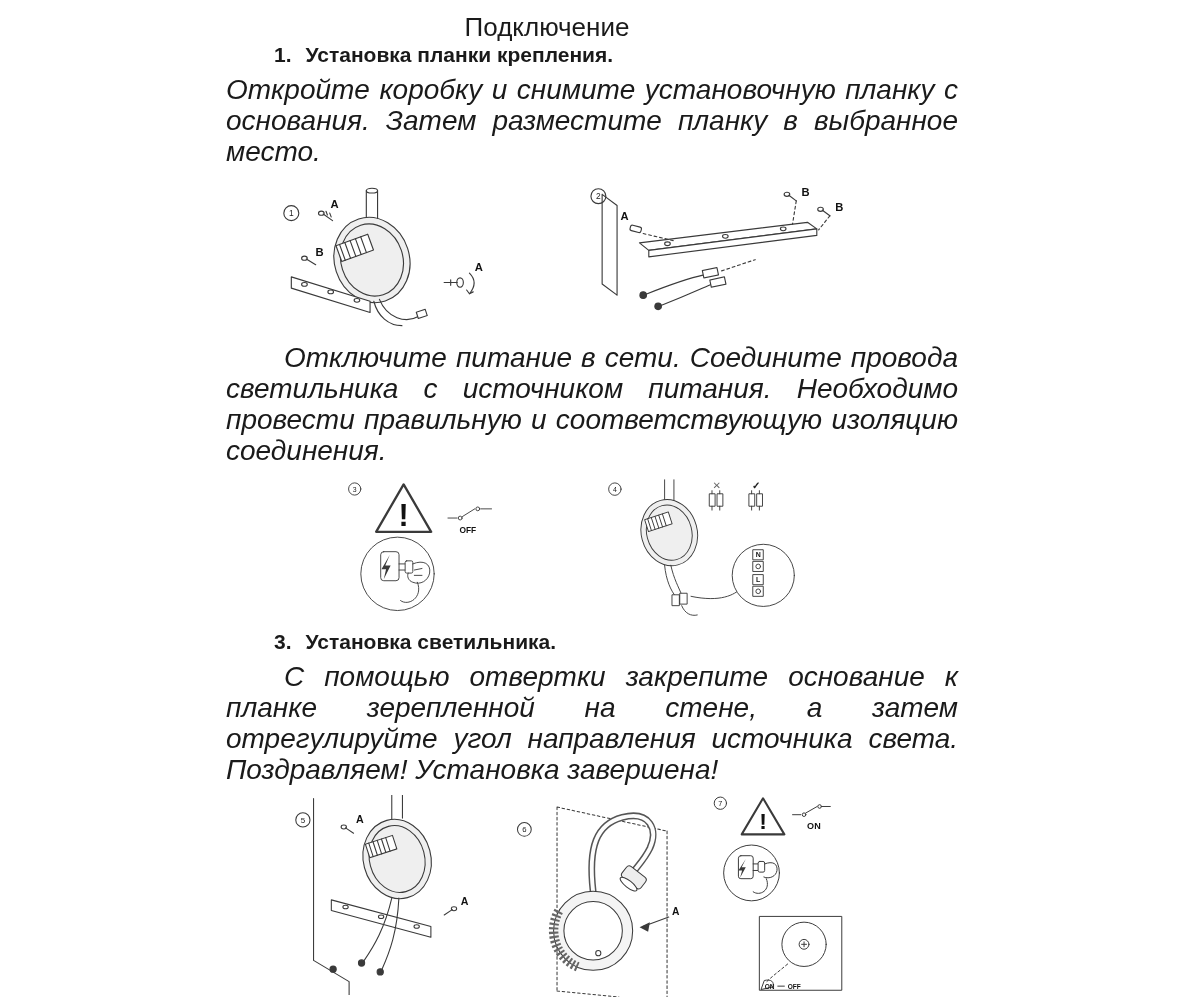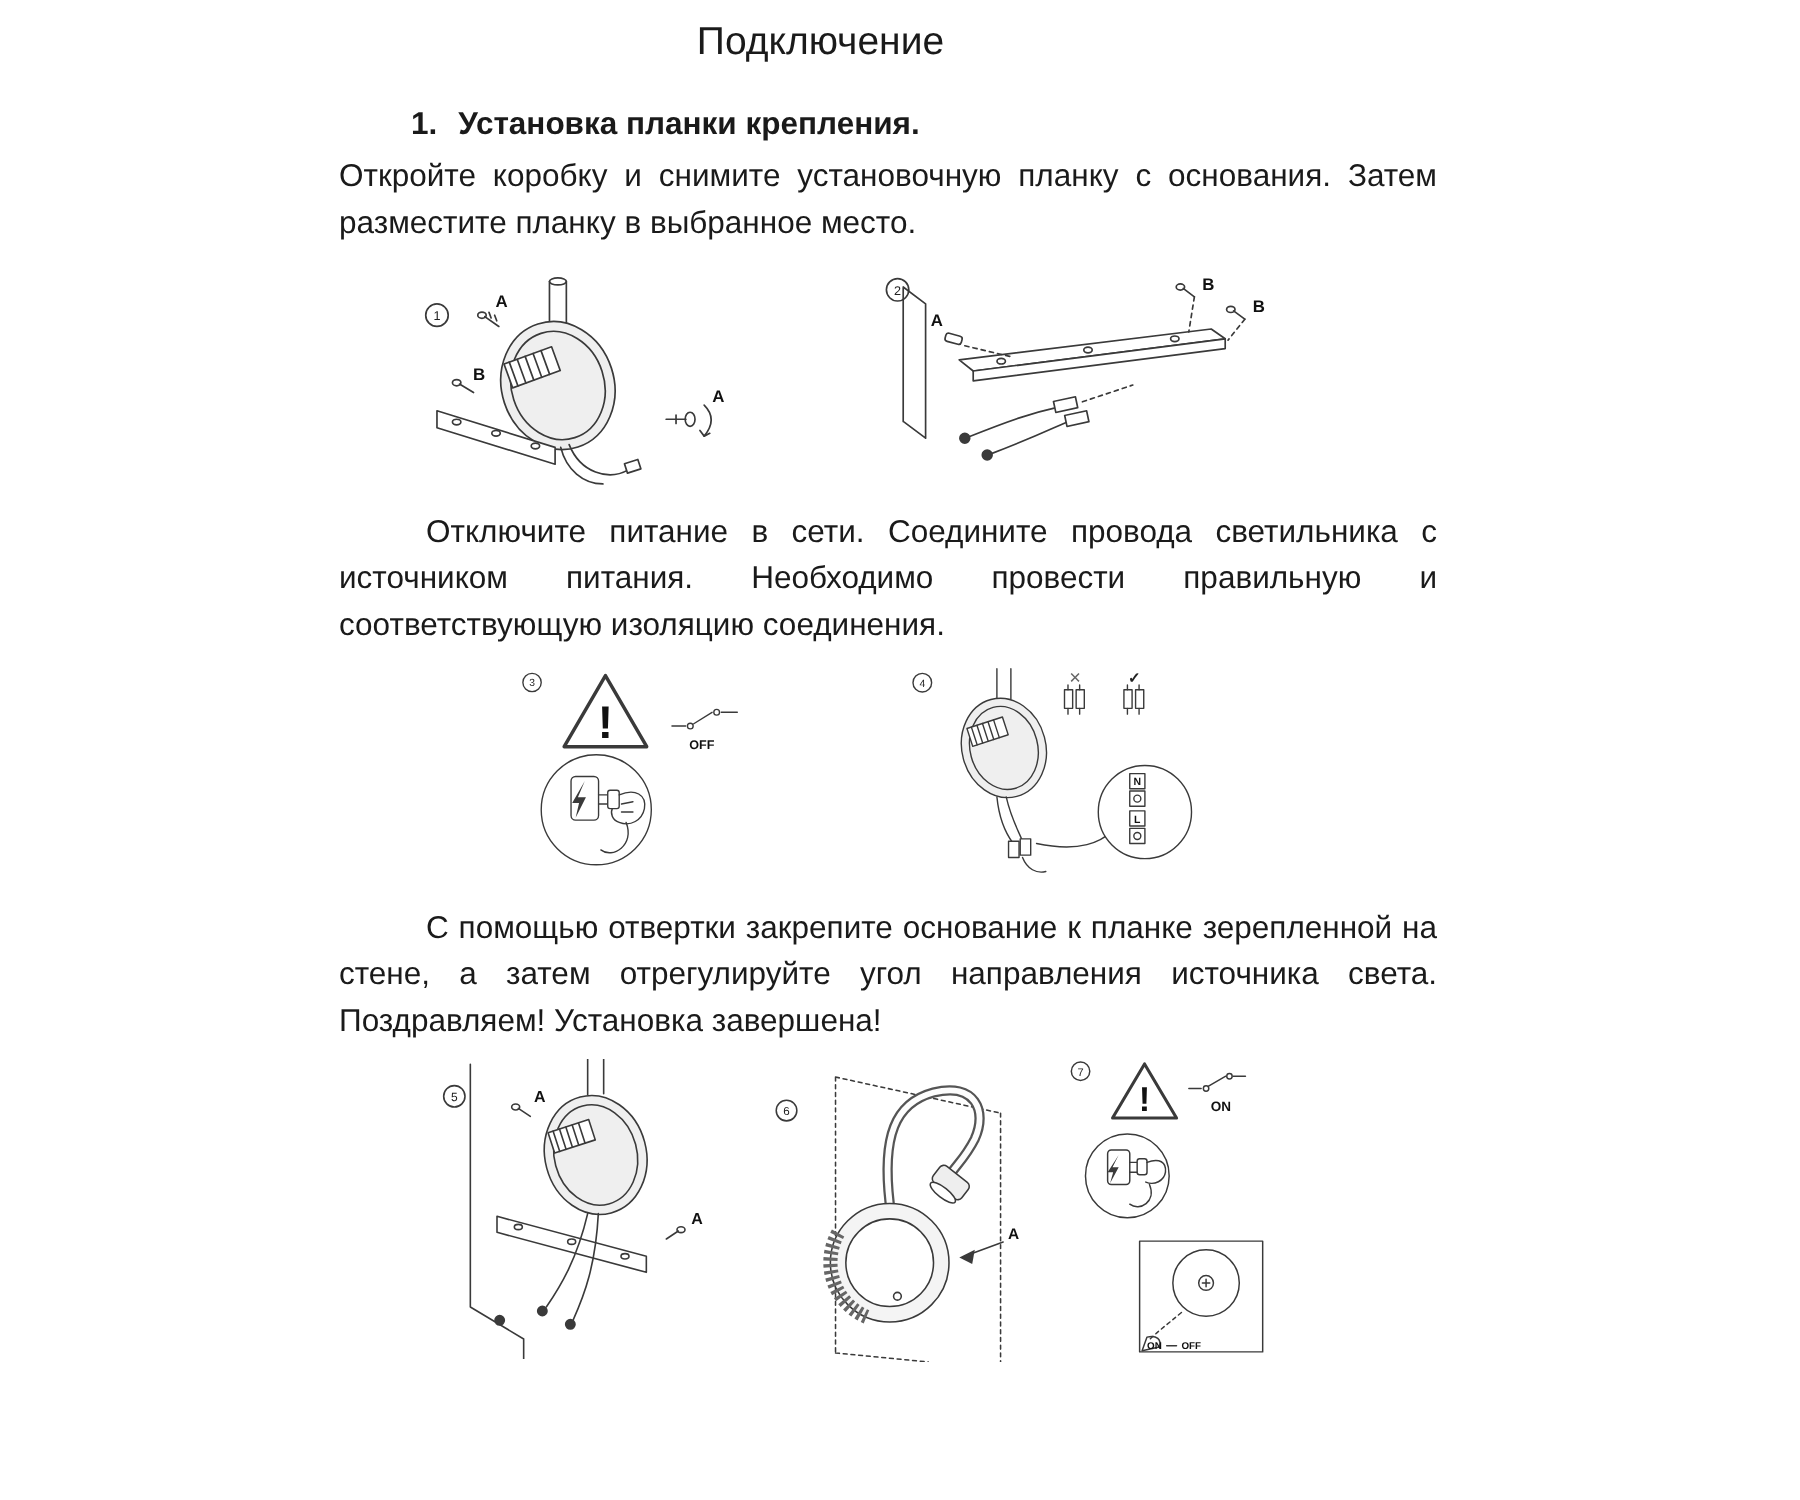--- a/index.html
+++ b/index.html
@@ -5,24 +5,24 @@
   html,body{margin:0;padding:0;}
   body{
     width:1200px;height:1000px;overflow:hidden;background:#ffffff;
     font-family:"Liberation Sans","DejaVu Sans",sans-serif;color:#1a1a1a;
   }
   .content{width:732px;margin-left:226px;padding-top:8px;}
   .doc-title{
     font-size:26px;font-weight:400;text-align:center;position:relative;left:-45px;
     margin:4px 0 0 0;
   }
-  .sec-heading{padding-left:48px;margin-top:28px;font-size:21px;font-weight:bold;}
+  .sec-heading{padding-left:48px;font-size:21px;font-weight:bold;}
   .sec-num{display:inline-block;margin-right:14px;}
   .body-text{
-    font-size:21px;line-height:31px;text-align:justify;margin:7px 0 0 0;
+    font-size:28px;line-height:31px;text-align:justify;margin:7px 0 0 0;font-style:italic;
   }
   .body-text.indent{text-indent:58px;}
   .fig-row{display:flex;align-items:flex-start;}
   .row1{padding-left:50px;gap:74px;margin-top:18px;}
   .row2{padding-left:118px;gap:88px;margin-top:12px;}
   .row3{padding-left:66px;gap:26px;margin-top:10px;}
   
   svg.fig{fill:none;stroke:none;display:block;}
   .ln{stroke:#3a3a3a;stroke-width:1.2;stroke-linecap:round;stroke-linejoin:round;}
   .dash{stroke-dasharray:3 3;}
@@ -221,20 +221,23 @@
           <circle cx="198.5" cy="113.5" r="3"></circle>
           <rect x="192" y="124" width="13" height="13" fill="#fff"></rect>
           <text x="198.5" y="134" class="t-label">L</text>
           <rect x="192" y="139" width="13" height="13" fill="#fff"></rect>
           <circle cx="198.5" cy="145.5" r="3"></circle>
         </g>
       </g>
     </svg>
   </div>
 
+  <div class="sec-heading">
+    <span class="sec-num">3.</span><span>Установка светильника.</span>
+  </div>
   <p class="body-text indent">С помощью отвертки закрепите основание к планке зерепленной на стене, а затем отрегулируйте угол направления источника света. Поздравляем! Установка завершена!</p>
 
   <div class="fig-row row3">
 
     <svg class="fig" viewBox="0 0 220 225" width="196" height="200">
       <g>
         <circle cx="12" cy="28" r="8" class="ln"></circle>
         <text x="12" y="31.5" class="fig-num">5</text>
       </g>
       <g class="ln">

